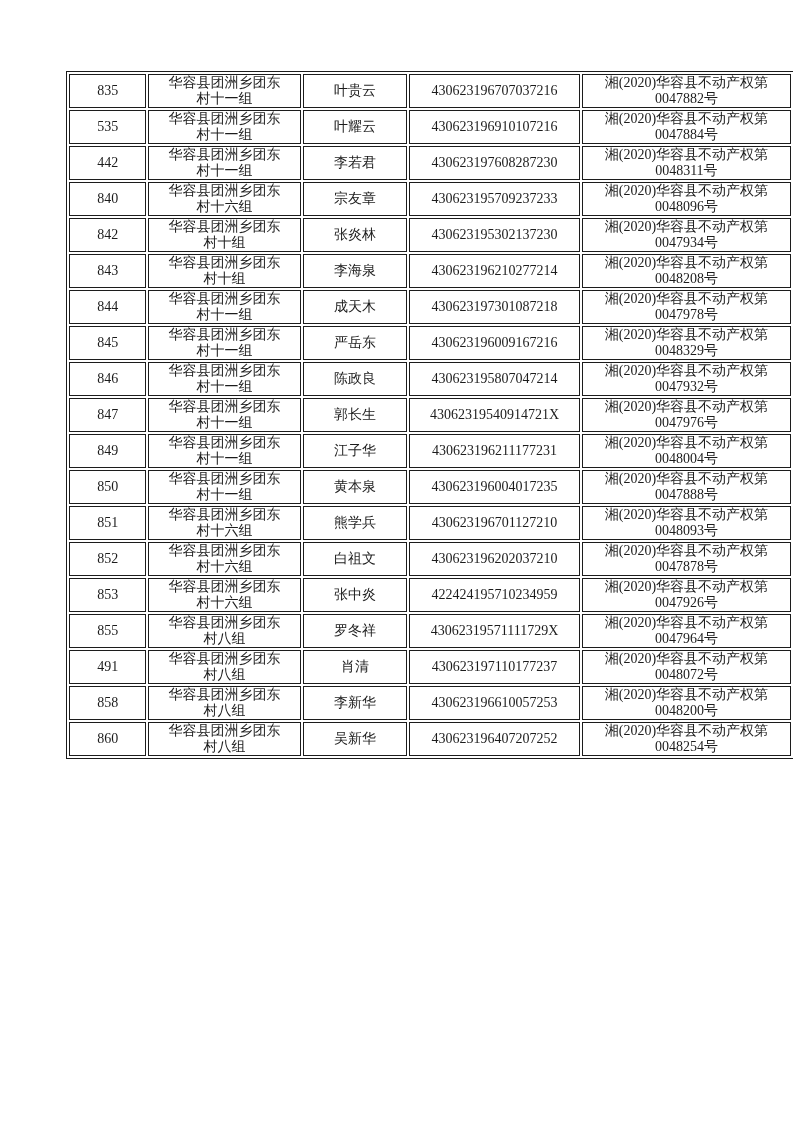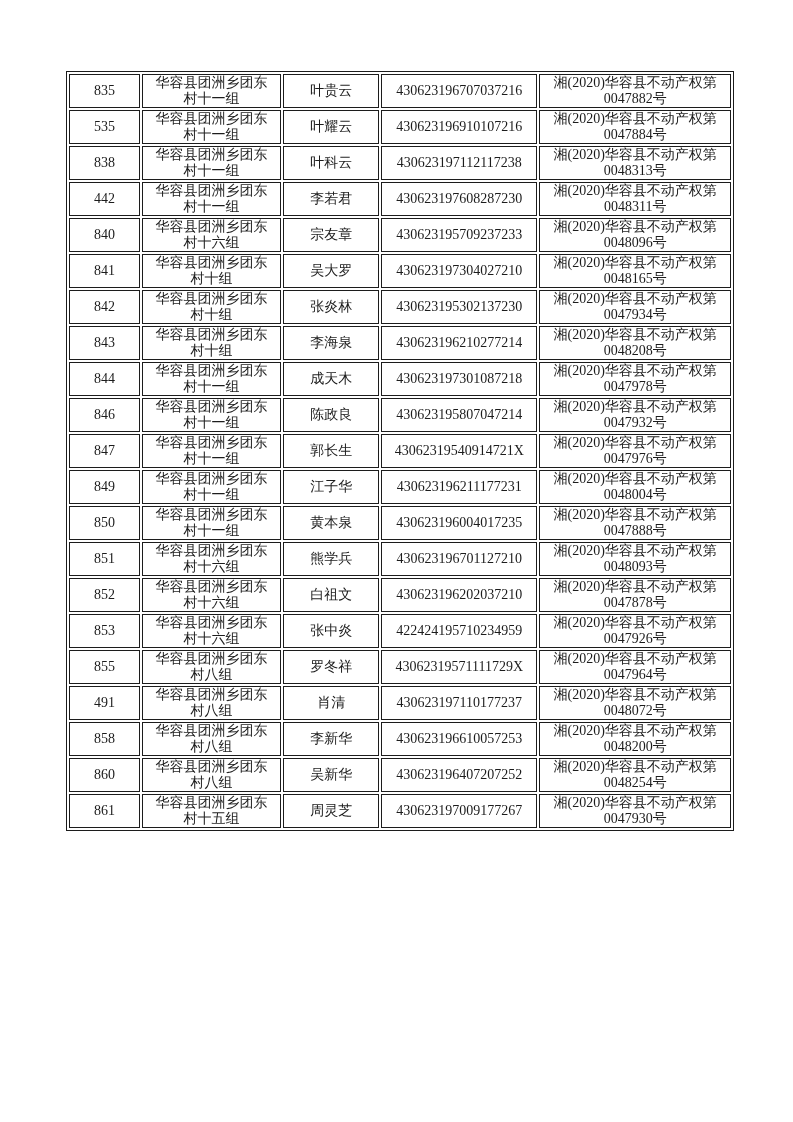--- a/index.html
+++ b/index.html
@@ -13,21 +13,21 @@
     height: 1122px;
     background: #ffffff;
     font-family: "Liberation Serif", "DejaVu Serif", serif;
     color: #1c1c1c;
     overflow: hidden;
   }
   table.reg {
     position: absolute;
     left: 66px;
     top: 71px;
-    width: 668px;
+    width: 728px;
     border-collapse: separate;
     border-spacing: 2px;
     border: 1px solid #1c1c1c;
     background: #ffffff;
     table-layout: fixed;
   }
   table.reg td {
     border: 1px solid #1c1c1c;
     text-align: center;
     vertical-align: middle;
@@ -90,39 +90,20 @@
           <td>
             <div class="line">430623196910107216</div>
           </td>
           <td>
             <div class="line">湘(2020)华容县不动产权第</div>
             <div class="line">0047884号</div>
           </td>
         </tr>
         <tr>
           <td>
-            <div class="line">838</div>
-          </td>
-          <td>
-            <div class="line">华容县团洲乡团东</div>
-            <div class="line">村十一组</div>
-          </td>
-          <td>
-            <div class="line">叶科云</div>
-          </td>
-          <td>
-            <div class="line">430623197112117238</div>
-          </td>
-          <td>
-            <div class="line">湘(2020)华容县不动产权第</div>
-            <div class="line">0048313号</div>
-          </td>
-        </tr>
-        <tr>
-          <td>
             <div class="line">442</div>
           </td>
           <td>
             <div class="line">华容县团洲乡团东</div>
             <div class="line">村十一组</div>
           </td>
           <td>
             <div class="line">李若君</div>
           </td>
           <td>
@@ -147,65 +128,46 @@
           <td>
             <div class="line">430623195709237233</div>
           </td>
           <td>
             <div class="line">湘(2020)华容县不动产权第</div>
             <div class="line">0048096号</div>
           </td>
         </tr>
         <tr>
           <td>
-            <div class="line">841</div>
+            <div class="line">842</div>
           </td>
           <td>
             <div class="line">华容县团洲乡团东</div>
             <div class="line">村十组</div>
           </td>
           <td>
-            <div class="line">吴大罗</div>
-          </td>
-          <td>
-            <div class="line">430623197304027210</div>
-          </td>
-          <td>
-            <div class="line">湘(2020)华容县不动产权第</div>
-            <div class="line">0048165号</div>
-          </td>
-        </tr>
-        <tr>
-          <td>
-            <div class="line">842</div>
+            <div class="line">张炎林</div>
+          </td>
+          <td>
+            <div class="line">430623195302137230</div>
+          </td>
+          <td>
+            <div class="line">湘(2020)华容县不动产权第</div>
+            <div class="line">0047934号</div>
+          </td>
+        </tr>
+        <tr>
+          <td>
+            <div class="line">843</div>
           </td>
           <td>
             <div class="line">华容县团洲乡团东</div>
             <div class="line">村十组</div>
           </td>
           <td>
-            <div class="line">张炎林</div>
-          </td>
-          <td>
-            <div class="line">430623195302137230</div>
-          </td>
-          <td>
-            <div class="line">湘(2020)华容县不动产权第</div>
-            <div class="line">0047934号</div>
-          </td>
-        </tr>
-        <tr>
-          <td>
-            <div class="line">843</div>
-          </td>
-          <td>
-            <div class="line">华容县团洲乡团东</div>
-            <div class="line">村十组</div>
-          </td>
-          <td>
             <div class="line">李海泉</div>
           </td>
           <td>
             <div class="line">430623196210277214</div>
           </td>
           <td>
             <div class="line">湘(2020)华容县不动产权第</div>
             <div class="line">0048208号</div>
           </td>
         </tr>
@@ -223,20 +185,39 @@
           <td>
             <div class="line">430623197301087218</div>
           </td>
           <td>
             <div class="line">湘(2020)华容县不动产权第</div>
             <div class="line">0047978号</div>
           </td>
         </tr>
         <tr>
           <td>
+            <div class="line">845</div>
+          </td>
+          <td>
+            <div class="line">华容县团洲乡团东</div>
+            <div class="line">村十一组</div>
+          </td>
+          <td>
+            <div class="line">严岳东</div>
+          </td>
+          <td>
+            <div class="line">430623196009167216</div>
+          </td>
+          <td>
+            <div class="line">湘(2020)华容县不动产权第</div>
+            <div class="line">0048329号</div>
+          </td>
+        </tr>
+        <tr>
+          <td>
             <div class="line">846</div>
           </td>
           <td>
             <div class="line">华容县团洲乡团东</div>
             <div class="line">村十一组</div>
           </td>
           <td>
             <div class="line">陈政良</div>
           </td>
           <td>
@@ -428,36 +409,17 @@
           </td>
           <td>
             <div class="line">吴新华</div>
           </td>
           <td>
             <div class="line">430623196407207252</div>
           </td>
           <td>
             <div class="line">湘(2020)华容县不动产权第</div>
             <div class="line">0048254号</div>
-          </td>
-        </tr>
-        <tr>
-          <td>
-            <div class="line">861</div>
-          </td>
-          <td>
-            <div class="line">华容县团洲乡团东</div>
-            <div class="line">村十五组</div>
-          </td>
-          <td>
-            <div class="line">周灵芝</div>
-          </td>
-          <td>
-            <div class="line">430623197009177267</div>
-          </td>
-          <td>
-            <div class="line">湘(2020)华容县不动产权第</div>
-            <div class="line">0047930号</div>
           </td>
         </tr>
       </tbody>
   </table>
 </div>
 
 </body></html>

